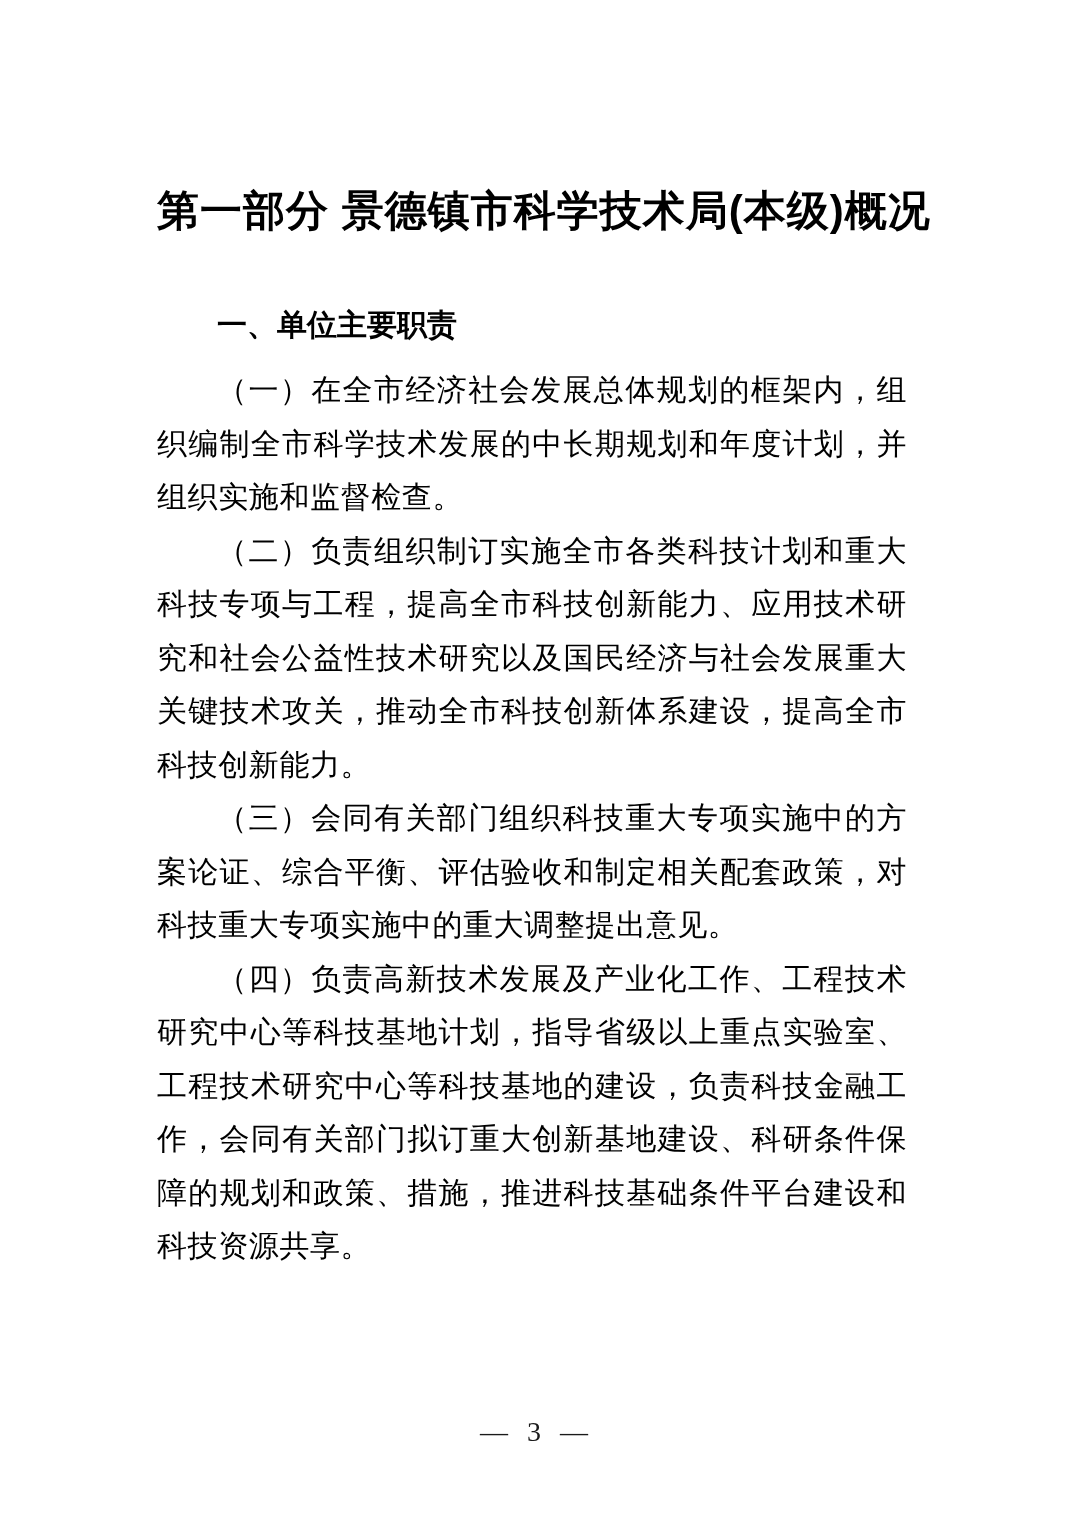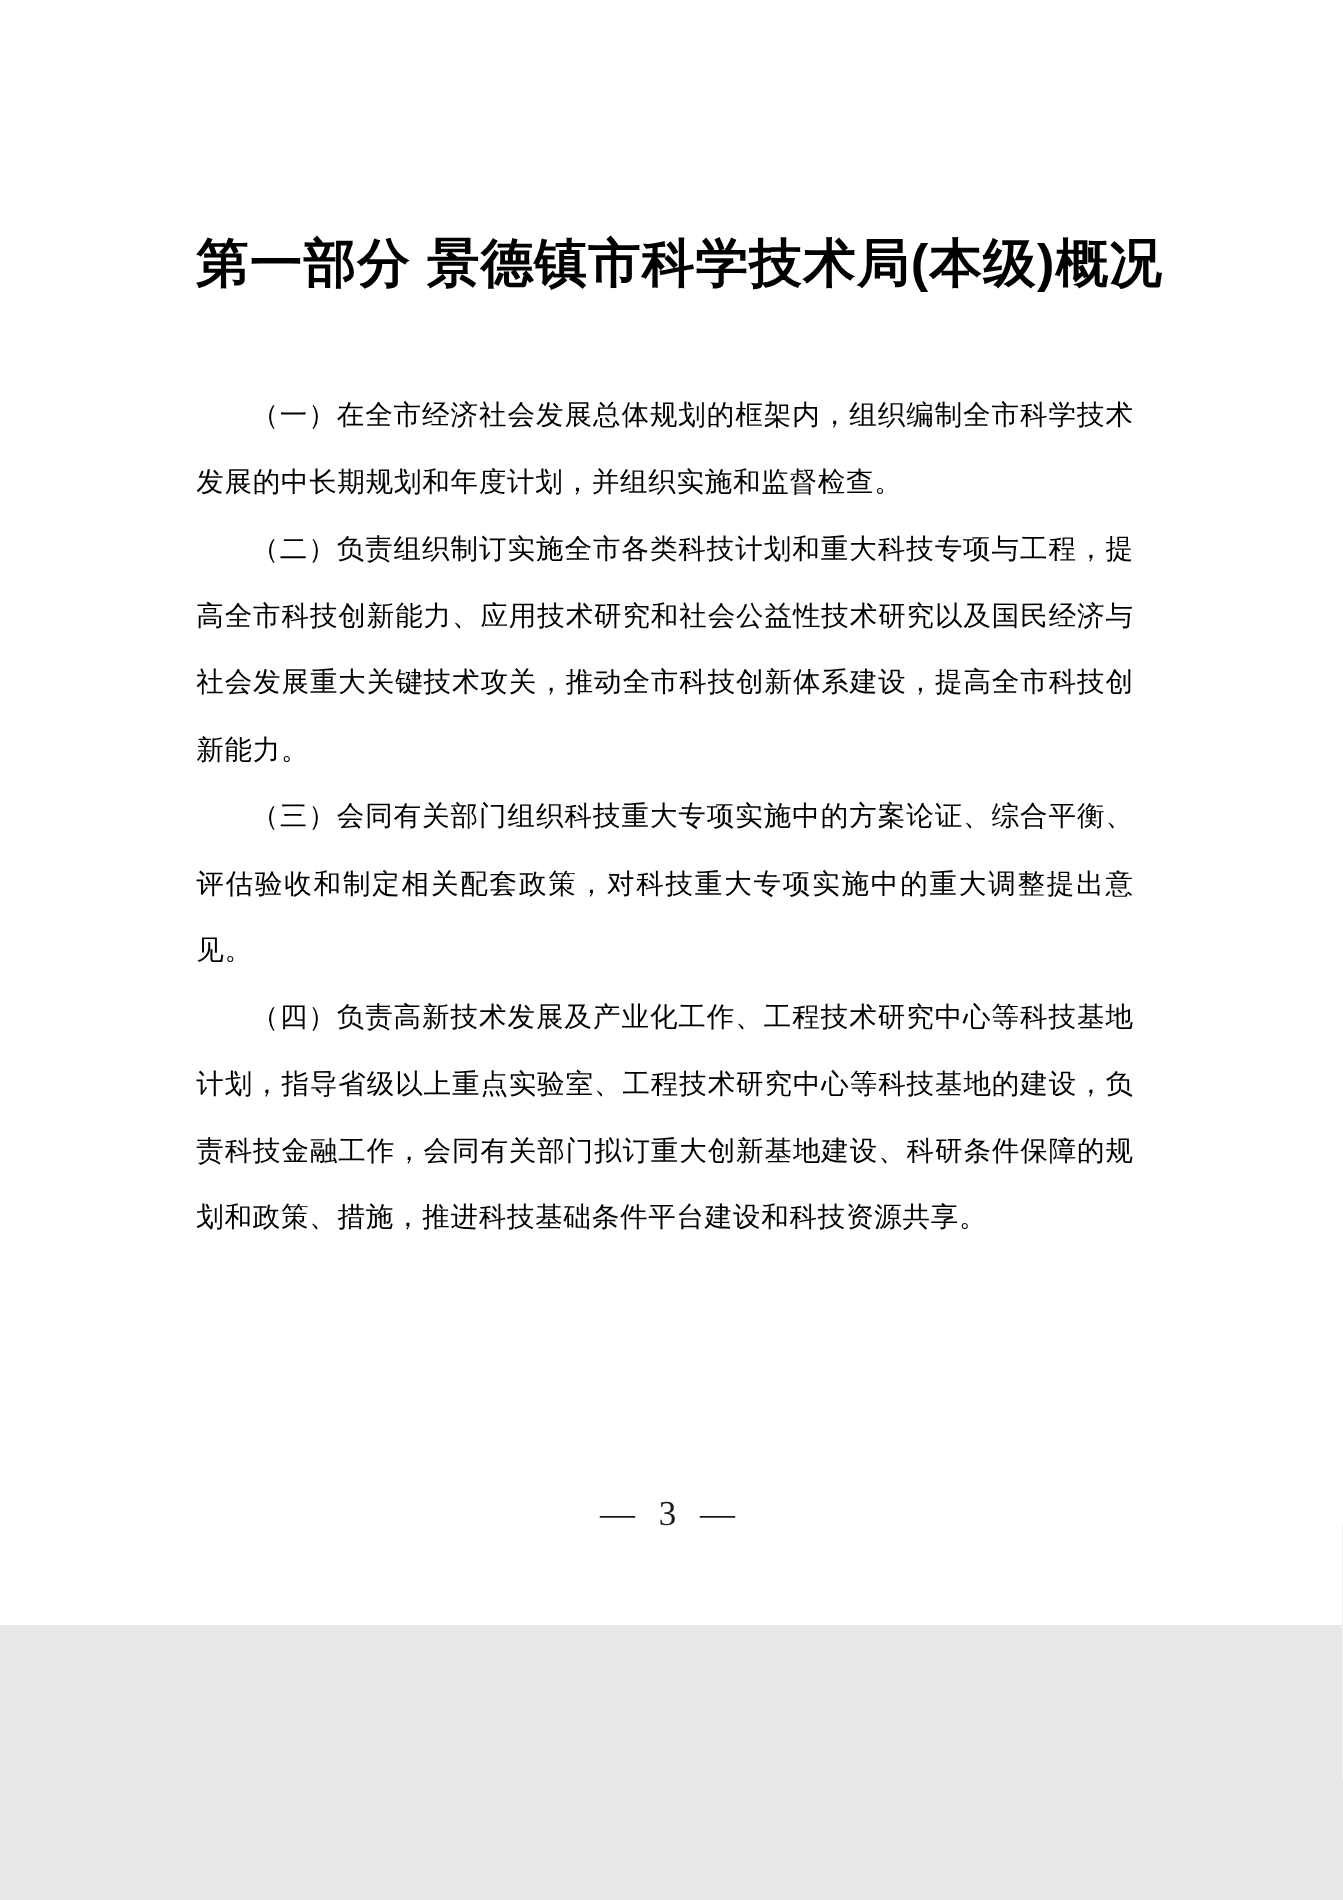--- a/index.html
+++ b/index.html
@@ -3,21 +3,21 @@
 <meta charset="utf-8">
 <style>
   html, body {
     margin: 0;
     padding: 0;
     background: #e8e8e8;
   }
   .page {
     position: relative;
     width: 1074px;
-    height: 1300px;
+    height: 1520px;
     margin: 0 auto;
     background: #ffffff;
     color: #000000;
     box-sizing: border-box;
     padding: 183px 167px 0 157px;
     overflow: hidden;
   }
   .doc-title {
     margin: 0 0 66px 0;
     text-align: center;
@@ -32,21 +32,21 @@
     margin: 0 0 18px 0;
     font-family: "Liberation Sans", "DejaVu Sans", sans-serif;
     font-weight: bold;
     font-size: 30px;
     line-height: 40px;
     text-indent: 2em;
   }
   .body-text p {
     margin: 0;
     font-family: "Liberation Serif", "DejaVu Serif", serif;
-    font-size: 22px;
+    font-size: 30px;
     line-height: 53.5px;
     letter-spacing: 0.6px;
     text-align: justify;
     text-justify: inter-ideograph;
     text-indent: 2em;
     word-break: break-all;
   }
   .page-footer {
     position: absolute;
     left: 0;
@@ -59,20 +59,21 @@
     color: #1a1a1a;
   }
 </style>
 </head>
 <body>
 
 <div class="page">
 
   <h1 class="doc-title">第一部分 景德镇市科学技术局(本级)概况</h1>
 
+  <h2 class="section-heading">一、单位主要职责</h2>
 
   <div class="body-text">
     <p>（一）在全市经济社会发展总体规划的框架内，组织编制全市科学技术发展的中长期规划和年度计划，并组织实施和监督检查。</p>
     <p>（二）负责组织制订实施全市各类科技计划和重大科技专项与工程，提高全市科技创新能力、应用技术研究和社会公益性技术研究以及国民经济与社会发展重大关键技术攻关，推动全市科技创新体系建设，提高全市科技创新能力。</p>
     <p>（三）会同有关部门组织科技重大专项实施中的方案论证、综合平衡、评估验收和制定相关配套政策，对科技重大专项实施中的重大调整提出意见。</p>
     <p>（四）负责高新技术发展及产业化工作、工程技术研究中心等科技基地计划，指导省级以上重点实验室、工程技术研究中心等科技基地的建设，负责科技金融工作，会同有关部门拟订重大创新基地建设、科研条件保障的规划和政策、措施，推进科技基础条件平台建设和科技资源共享。</p>
   </div>
 
   <div class="page-footer">— 3 —</div>
 

